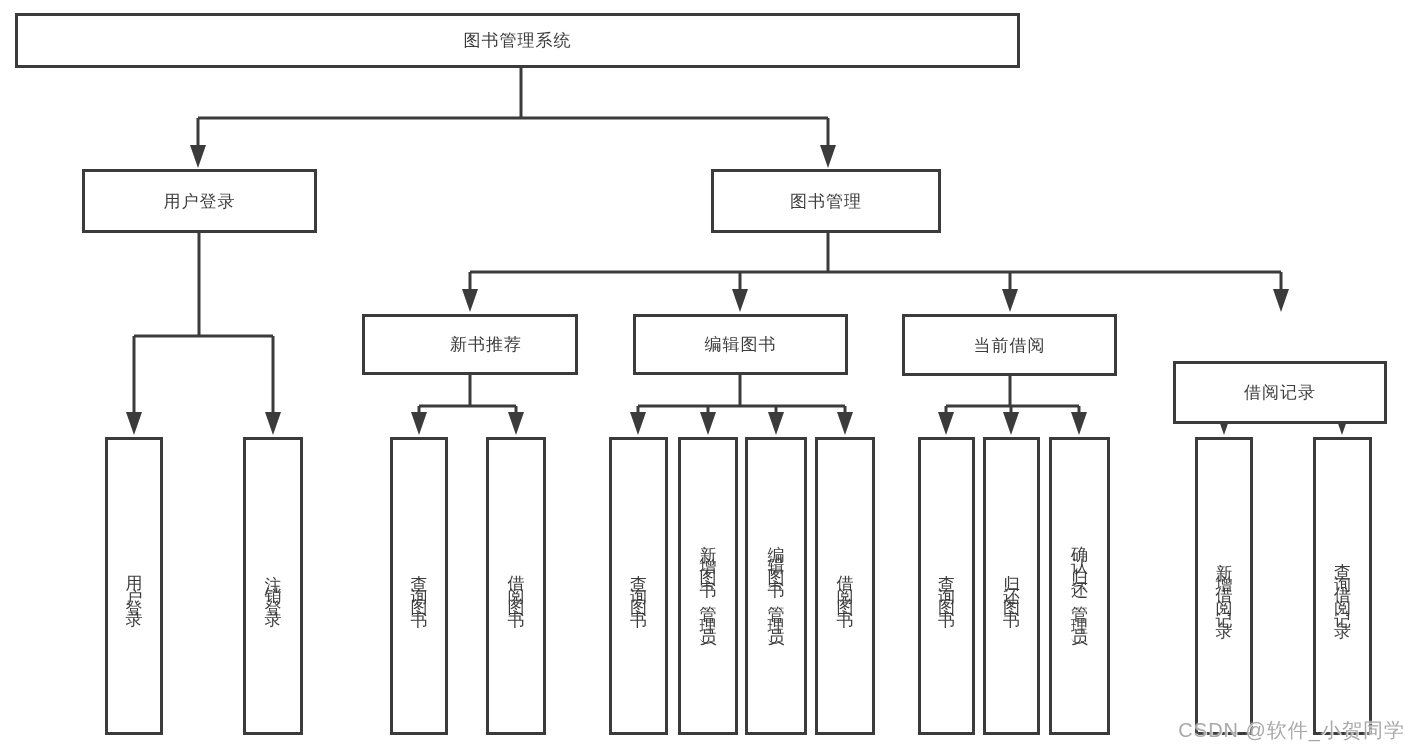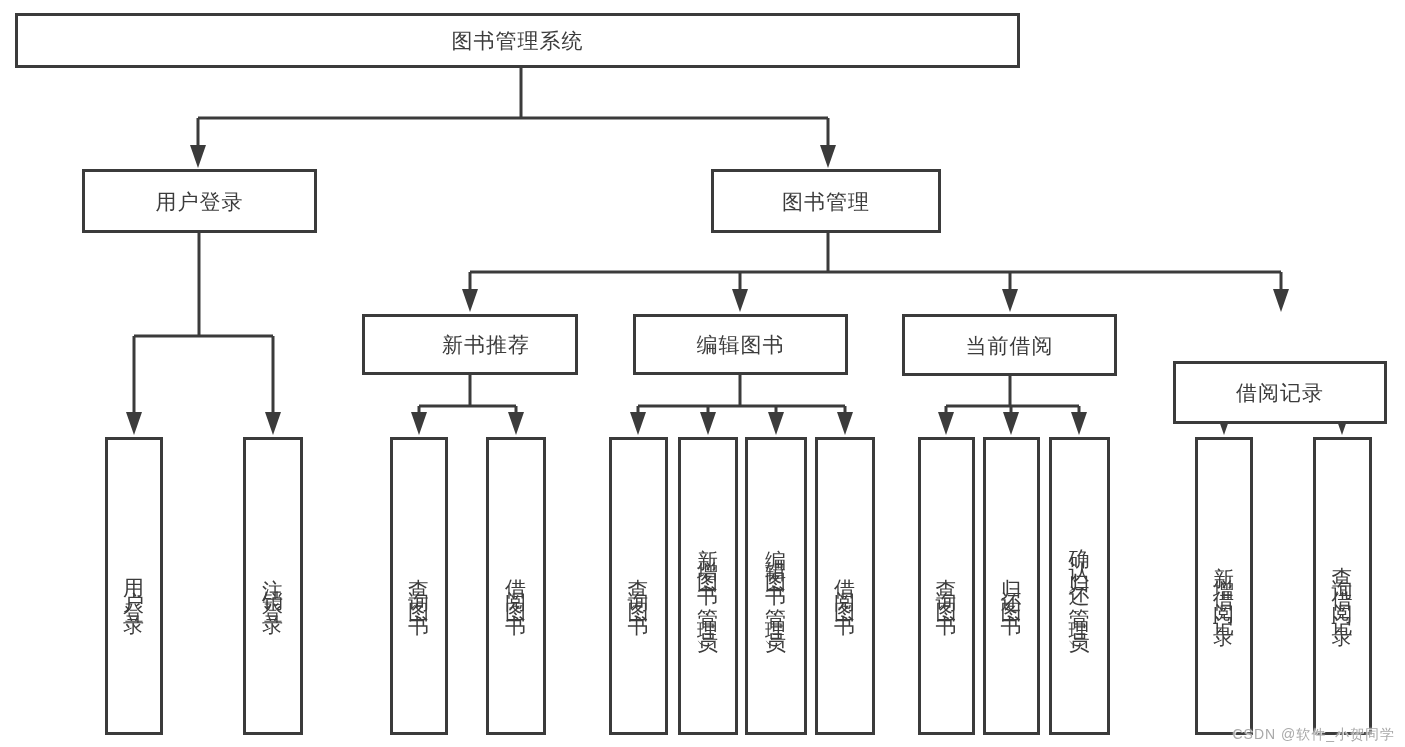--- a/index.html
+++ b/index.html
@@ -27,39 +27,39 @@
   .wires .ar { fill: var(--line); stroke: none; }
   .box {
     position: absolute;
     border: 3px solid var(--line);
     background: var(--bg);
     color: var(--text);
     display: flex;
     align-items: center;
     justify-content: center;
     z-index: 1;
-    font-size: 21px;
+    font-size: 17px;
     line-height: 1;
     white-space: nowrap;
   }
   .h-box { letter-spacing: 1px; }
   .v-box {
     writing-mode: vertical-rl;
     text-orientation: mixed;
     letter-spacing: 12px;
     white-space: normal;
     top: 437px;
     height: 298px;
   }
   .watermark {
     position: absolute;
-    right: 10px;
+    right: 0;
     bottom: 3px;
     z-index: 2;
-    font-size: 14px;
+    font-size: 20px;
     letter-spacing: 1px;
     color: var(--wm);
     text-shadow: 0 0 2px #ffffff, 1px 1px 0 rgba(255,255,255,0.8);
   }
 </style>
 </head>
 <body>
 
 <div class="stage">
 

